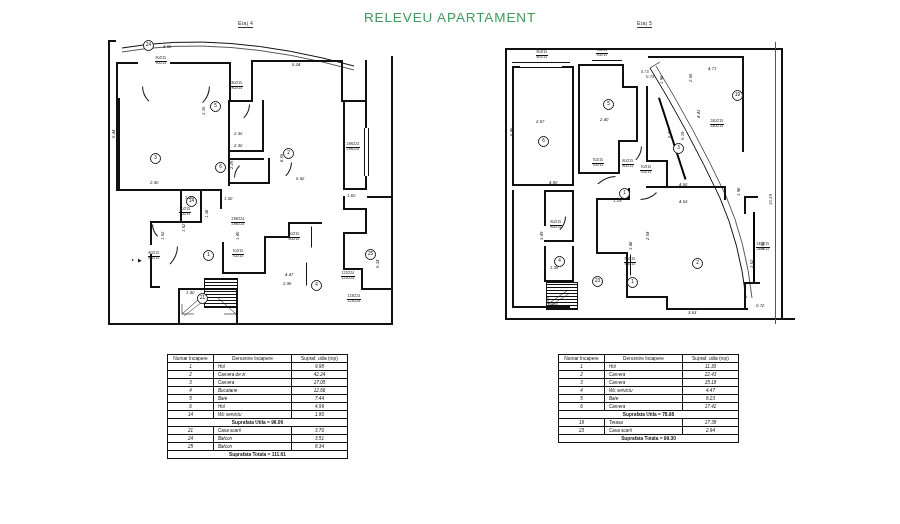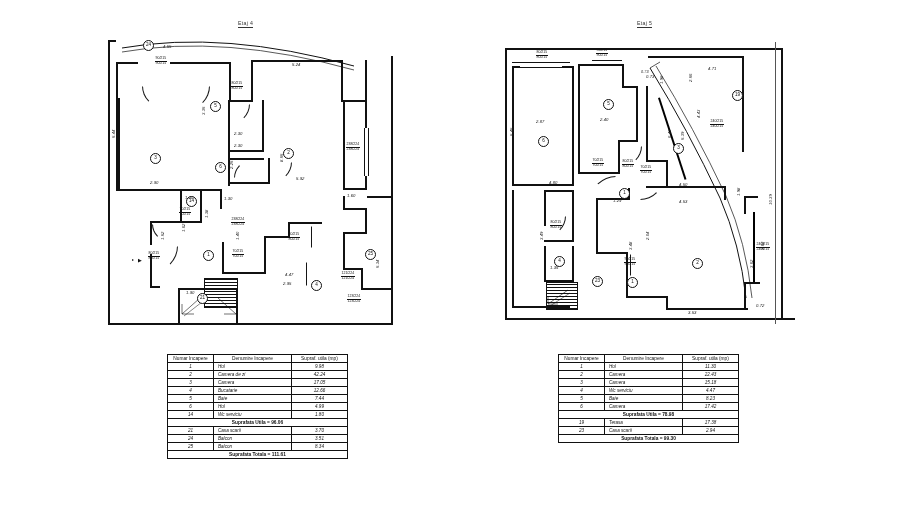--- a/index.html
+++ b/index.html
@@ -57,20 +57,21 @@
   .tbl td.num{text-align:center;width:46px;}
   .tbl td.name{text-align:left;width:78px;padding-left:4px;}
   .tbl td.area{text-align:center;width:56px;}
   .tbl td.sum{text-align:center;font-style:normal;font-weight:bold;font-size:4.8px;}
 </style>
 </head>
 <body>
 
 <div class="sheet">
 
+  <div class="title">RELEVEU APARTAMENT</div>
 
   <div class="floor-label" style="left:238px;top:20px;">Etaj 4</div>
 
   <div class="plan">
 
     <div class="w" style="left:108px;top:40px;width:2px;height:285px;"></div>
     <div class="w" style="left:108px;top:323px;width:285px;height:2px;"></div>
     <div class="w" style="left:391px;top:56px;width:2px;height:269px;"></div>
     <div class="w" style="left:108px;top:40px;width:8px;height:2px;"></div>
 

